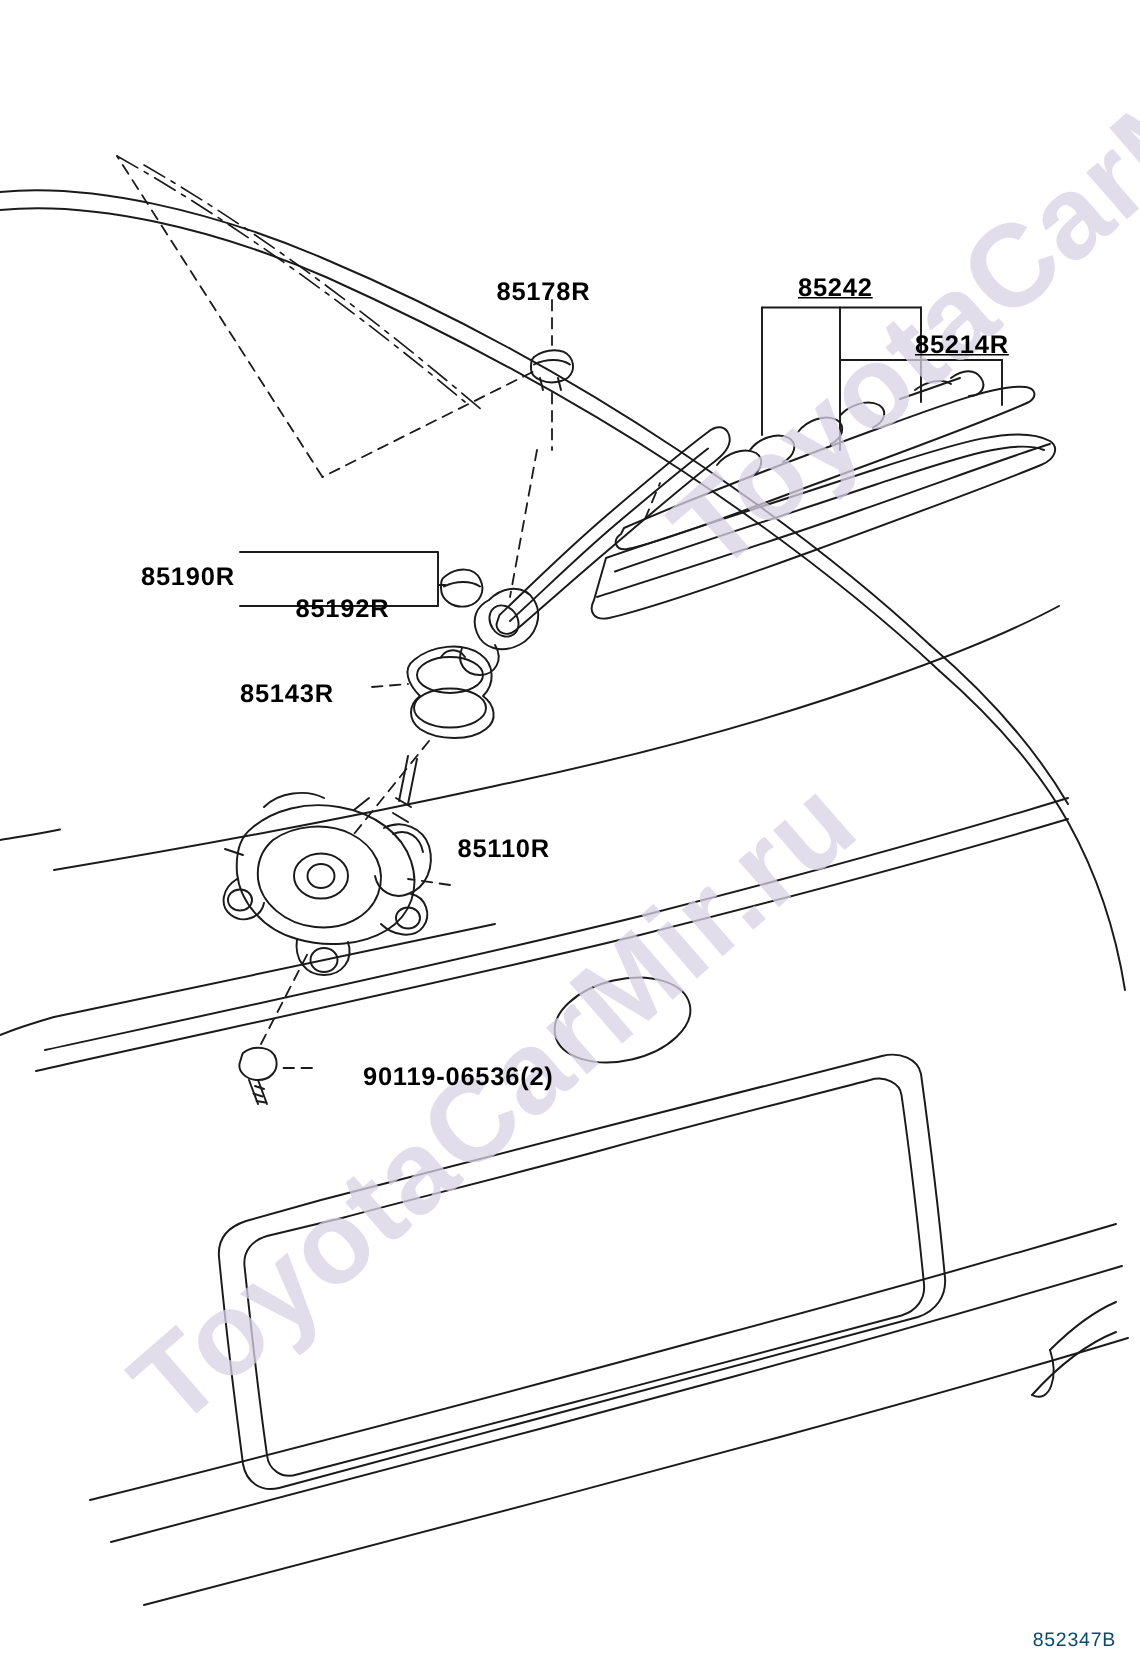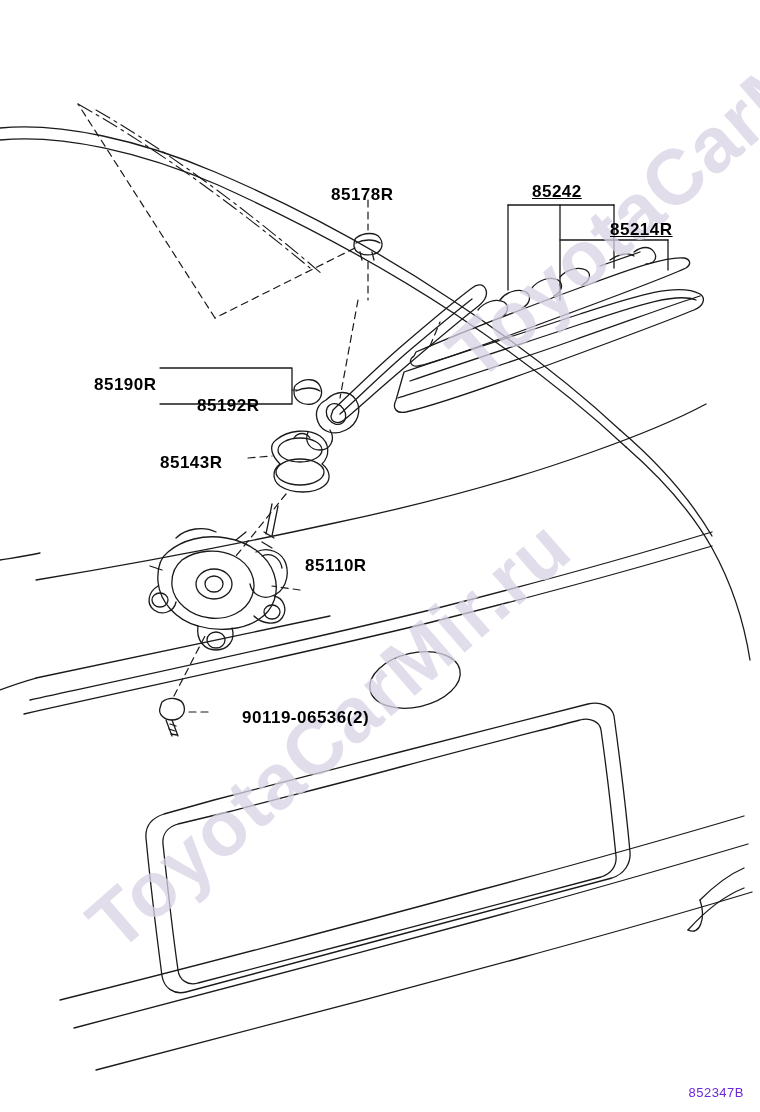--- a/index.html
+++ b/index.html
@@ -61,21 +61,21 @@
     color: #000000;
     white-space: nowrap;
     letter-spacing: 0.5px;
   }
   .code-bottom {
     position: absolute;
     right: 16px;
     bottom: 12px;
     font-family: "Liberation Sans", sans-serif;
     font-size: 13px;
-    color: #6d28d9;
+    color: #0c4a6e;
     letter-spacing: 0.5px;
   }
 </style>
 </head>
 <body>
 
 <div id="page">
 
   <svg id="diagram-svg" viewBox="0 0 760 1112">
     <g fill="none" stroke="#1a1a1a" stroke-width="1.3" stroke-linecap="round" stroke-linejoin="round">

